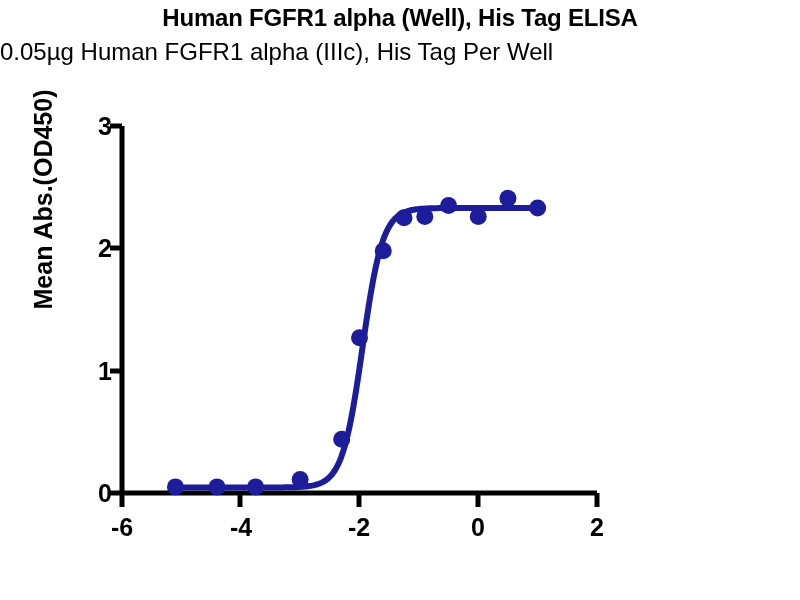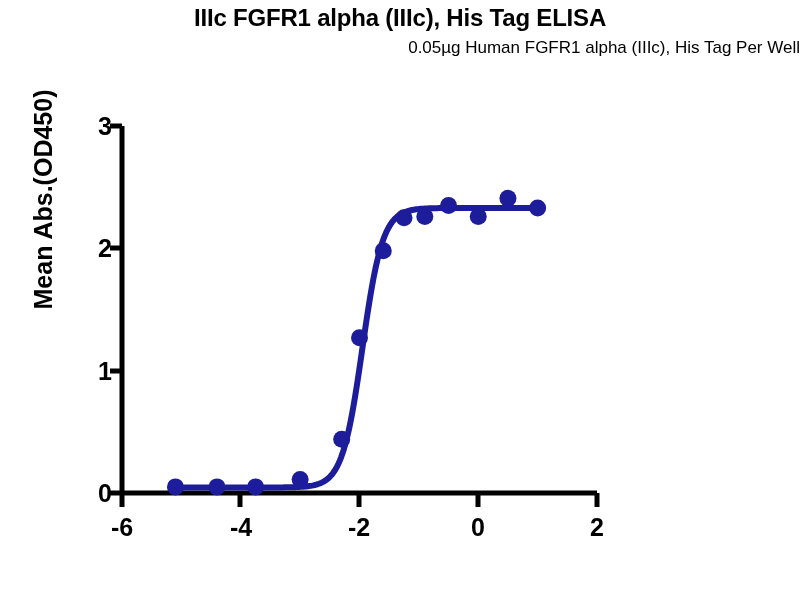--- a/index.html
+++ b/index.html
@@ -30,22 +30,22 @@
     font-weight: bold;
     color: #000000;
     letter-spacing: -0.2px;
     white-space: nowrap;
   }
   .subtitle {
     position: absolute;
     top: 38px;
     left: 0;
     width: 800px;
-    text-align: right;
-    font-size: 17px;
+    text-align: left;
+    font-size: 24px;
     font-weight: normal;
     color: #000000;
     white-space: nowrap;
   }
   .xlabel {
     position: absolute;
     top: 558px;
     left: 0;
     width: 800px;
     text-align: center;
@@ -88,21 +88,21 @@
     top: 0;
     width: 800px;
     height: 600px;
   }
 </style>
 </head>
 <body>
 
 <div id="figure">
 
-  <div class="title">IIIc FGFR1 alpha (IIIc), His Tag ELISA</div>
+  <div class="title">Human FGFR1 alpha (Well), His Tag ELISA</div>
   <div class="subtitle">0.05µg Human FGFR1 alpha (IIIc), His Tag Per Well</div>
 
   <div class="ylabel">Mean Abs.(OD450)</div>
 
   <div class="tick-label ytick-label" style="left:72px; top:112px;">3</div>
   <div class="tick-label ytick-label" style="left:72px; top:234px;">2</div>
   <div class="tick-label ytick-label" style="left:72px; top:357px;">1</div>
   <div class="tick-label ytick-label" style="left:72px; top:479px;">0</div>
 
   <div class="tick-label xtick-label" style="left:92px; top:513px;">-6</div>

